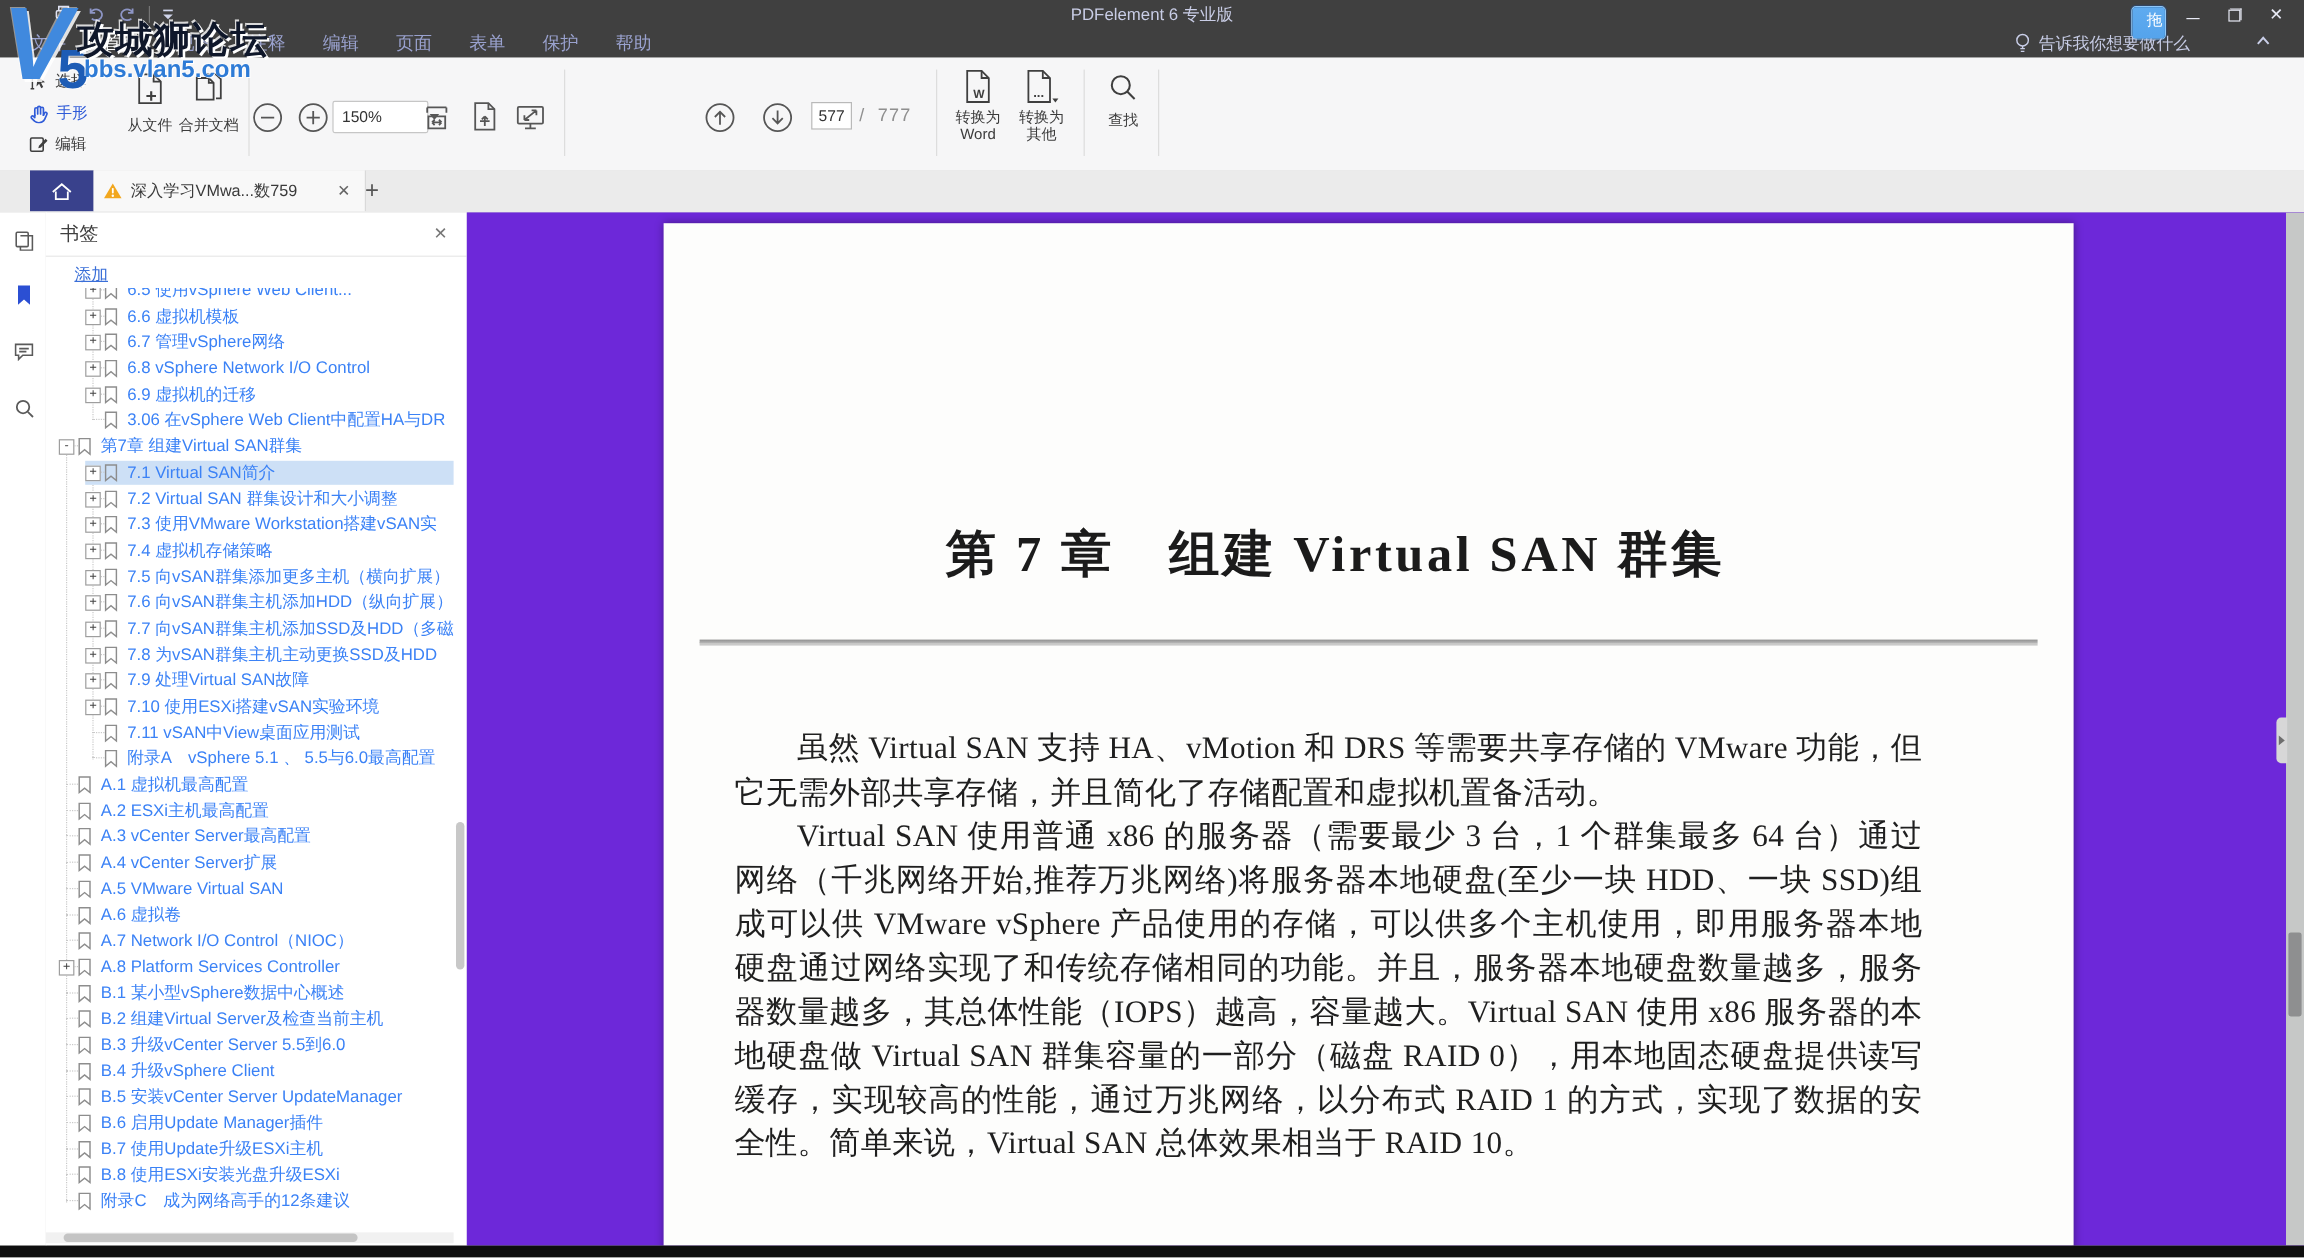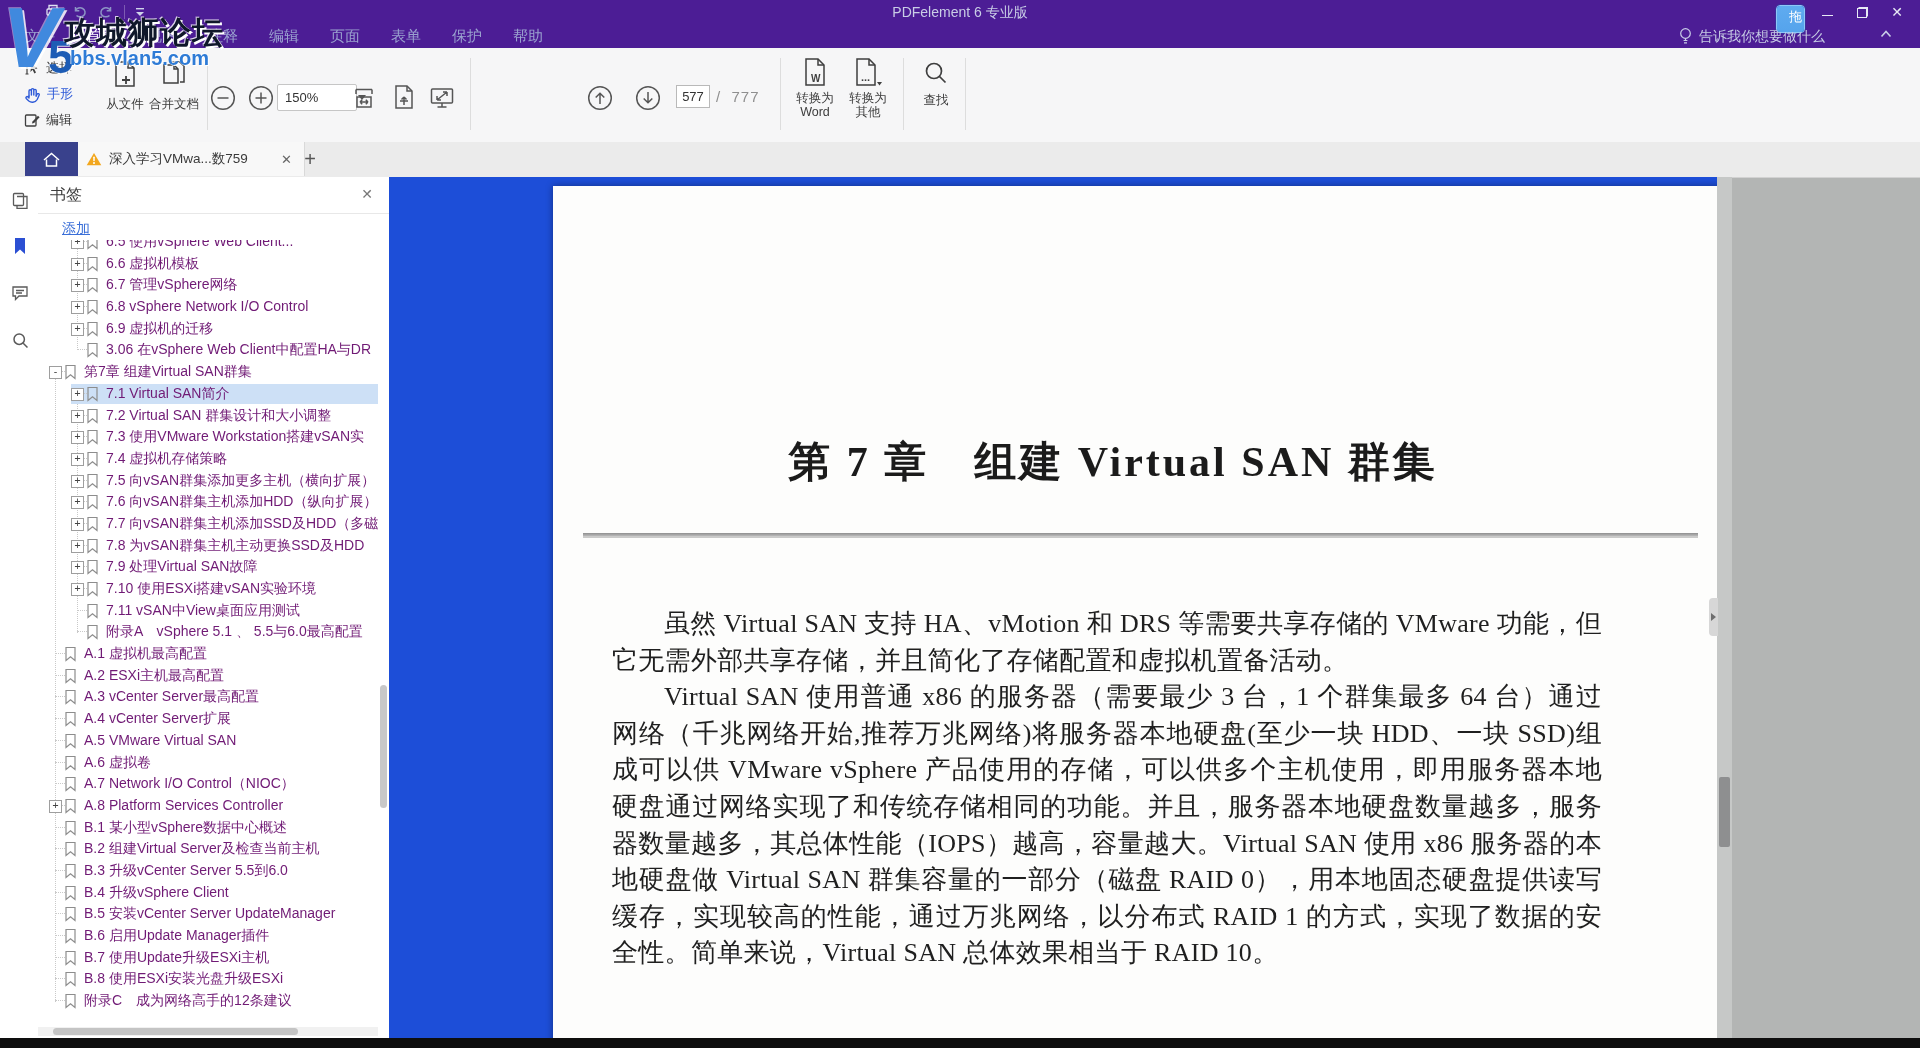--- a/index.html
+++ b/index.html
@@ -1,20 +1,20 @@
 <!DOCTYPE html>
 <html><head>
 <meta charset="utf-8">
 <style>
   html,body{margin:0;padding:0;width:1920px;height:1048px;overflow:hidden;
     font-family:"Liberation Sans","DejaVu Sans",sans-serif;}
   #app{position:relative;width:1920px;height:1048px;background:#b3b5b4;}
 
   
-  .topbars{position:absolute;left:0;top:0;width:1920px;height:48px;background:#4c1d95;}
+  .topbars{position:absolute;left:0;top:0;width:1920px;height:48px;background:#404040;}
   #titlebar{position:absolute;left:0;top:0;width:1920px;height:24px;}
   .qa-icons{position:absolute;left:44px;top:3px;display:flex;align-items:center;gap:10px;}
   .qa-sep{width:1px;height:14px;background:rgba(255,255,255,.28);}
   #win-title{position:absolute;left:0;right:0;top:4px;text-align:center;color:#c9cde6;font-size:14px;}
   .win-ctrls{position:absolute;right:10px;top:0;display:flex;align-items:center;height:24px;gap:9px;}
   .wbtn{width:26px;height:22px;display:flex;align-items:center;justify-content:center;color:#e8eaf5;}
   .min-glyph{width:11px;border-bottom:1.6px solid #e8eaf5;height:1px;margin-top:6px;}
   .rest-glyph{position:relative;width:11px;height:11px;}
   .rest-glyph:before{content:"";position:absolute;left:0;bottom:0;width:8px;height:8px;border:1.4px solid #e8eaf5;}
   .rest-glyph:after{content:"";position:absolute;right:0;top:0;width:8px;height:8px;border:1.4px solid #e8eaf5;border-left-color:transparent;border-bottom-color:transparent;}
@@ -89,36 +89,36 @@
   .row-hl{display:none;}
   .bm-row.sel .row-hl{display:block;position:absolute;left:33px;right:-6px;top:1px;bottom:1px;background:#cde0f6;}
   .stub{position:absolute;top:10px;width:10px;border-top:1px dotted #c9c9c9;}
   .lvl0 .stub{left:17px;} .lvl1 .stub{left:39px;}
   .exp{position:absolute;top:5px;width:11px;height:11px;background:#fff;border:1px solid #9e9e9e;
     font:10px/9px "DejaVu Sans Mono",monospace;text-align:center;color:#444;z-index:2;}
   .lvl0 .exp{left:11px;} .lvl1 .exp{left:33px;}
   .exp.plus:before{content:"+";} .exp.minus:before{content:"-";}
   .bm-flag{position:absolute;top:3px;z-index:2;}
   .lvl0 .bm-flag{left:26px;} .lvl1 .bm-flag{left:48px;}
-  .lbl{position:absolute;top:0;line-height:21.7px;font-size:14px;color:#701a75;z-index:2;}
+  .lbl{position:absolute;top:0;line-height:21.7px;font-size:14px;color:#3b82f6;z-index:2;}
   .lvl0 .lbl{left:46px;} .lvl1 .lbl{left:68px;}
   #panel-vscroll{position:absolute;right:2px;top:508px;width:7px;height:123px;background:#c8c8c8;border-radius:4px;}
   #panel-hscroll{position:absolute;left:0;bottom:2px;width:340px;height:9px;background:#f1f1f1;}
   #panel-hscroll .thumb{position:absolute;left:15px;top:1px;width:245px;height:7px;background:#c4c4c4;border-radius:4px;}
 
   
   #splitter-handle{position:absolute;left:390px;top:418px;width:9px;height:38px;background:#d7d7d7;
     border-radius:0 4px 4px 0;display:flex;align-items:center;justify-content:center;}
   .tri-left{width:0;height:0;border-top:4px solid transparent;border-bottom:4px solid transparent;border-right:5px solid #6e6e6e;}
   #right-handle{position:absolute;right:14px;top:421px;width:9px;height:38px;background:#d7d7d7;
     border-radius:4px 0 0 4px;display:flex;align-items:center;justify-content:center;}
   .tri-right{width:0;height:0;border-top:4px solid transparent;border-bottom:4px solid transparent;border-left:5px solid #6e6e6e;}
 
   
-  #doc-area{position:absolute;left:389px;top:0;width:1343px;height:861px;background:#1d4ed8;overflow:hidden;}
+  #doc-area{position:absolute;left:389px;top:0;width:1531px;height:861px;background:#6d28d9;overflow:hidden;}
   #page{position:absolute;left:164px;top:9px;width:1175px;height:1400px;background:#fdfdfc;box-shadow:0 0 7px rgba(0,0,0,.4);}
   #chapter-title{position:absolute;left:60px;top:248px;width:1000px;text-align:center;
     font-family:"Liberation Serif","DejaVu Serif",serif;font-weight:600;font-size:42px;letter-spacing:3px;color:#1b1b1b;}
   #title-rule{position:absolute;left:30px;right:30px;top:347px;height:3px;
     background:linear-gradient(#8f8f8f,#b9b9b9);box-shadow:0 2px 0 rgba(140,140,140,.45);}
   #page-body{position:absolute;left:59px;top:420px;width:990px;
     font-family:"Liberation Serif","DejaVu Serif",serif;font-size:26px;line-height:36.6px;color:#1f1f1f;
     text-align:justify;letter-spacing:.3px;}
   #page-body p{margin:0;text-indent:2em;}
   #doc-vscroll{position:absolute;right:0;top:0;width:15px;height:861px;background:#c6c8c7;}

